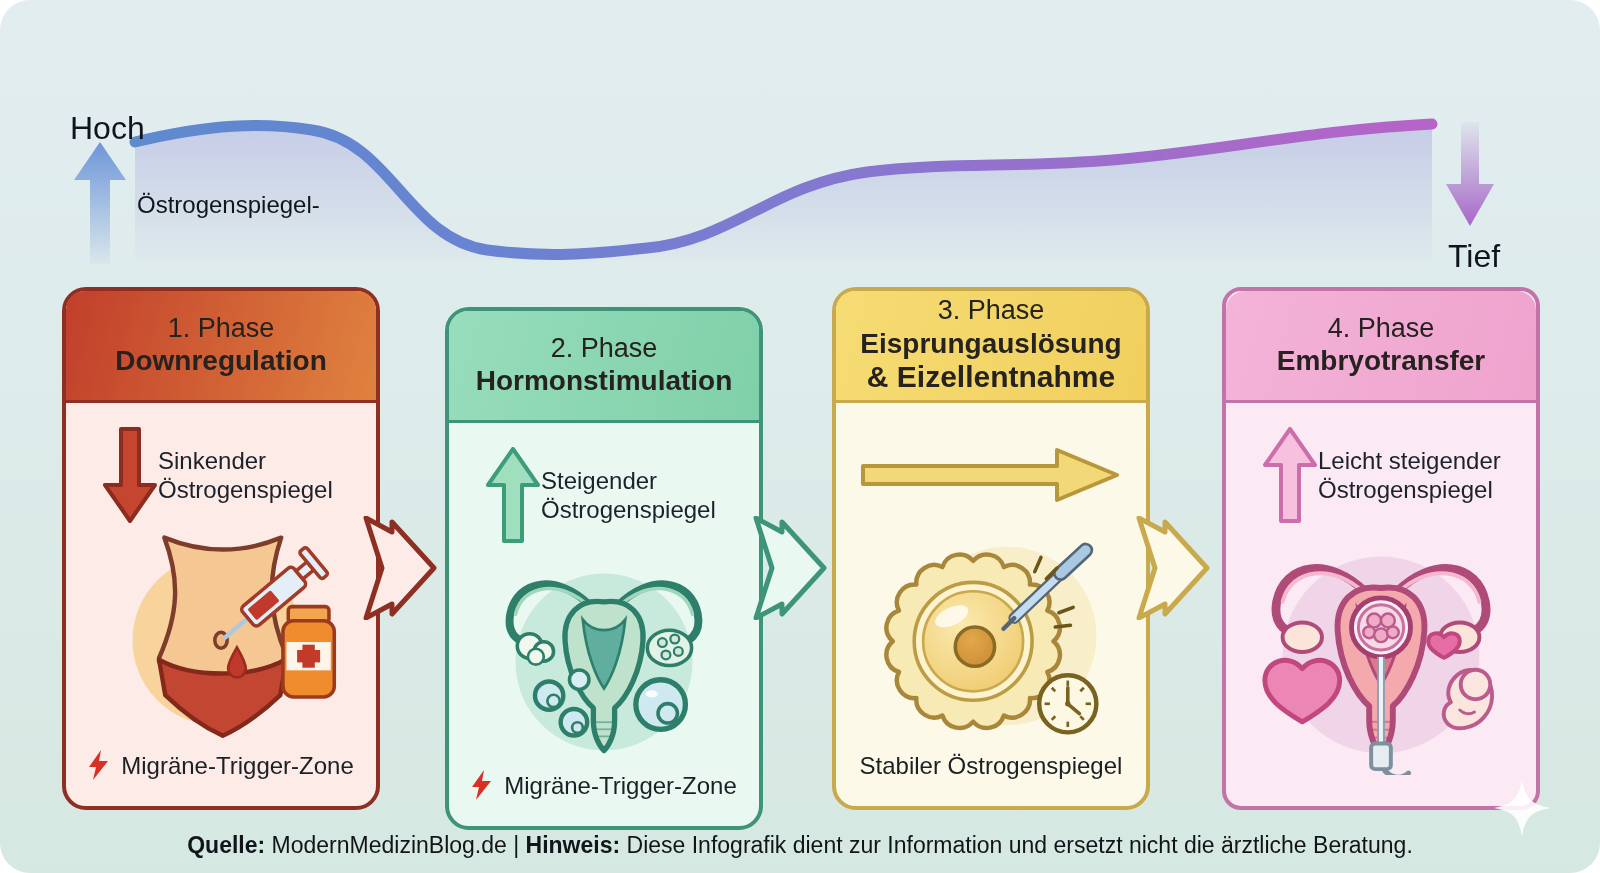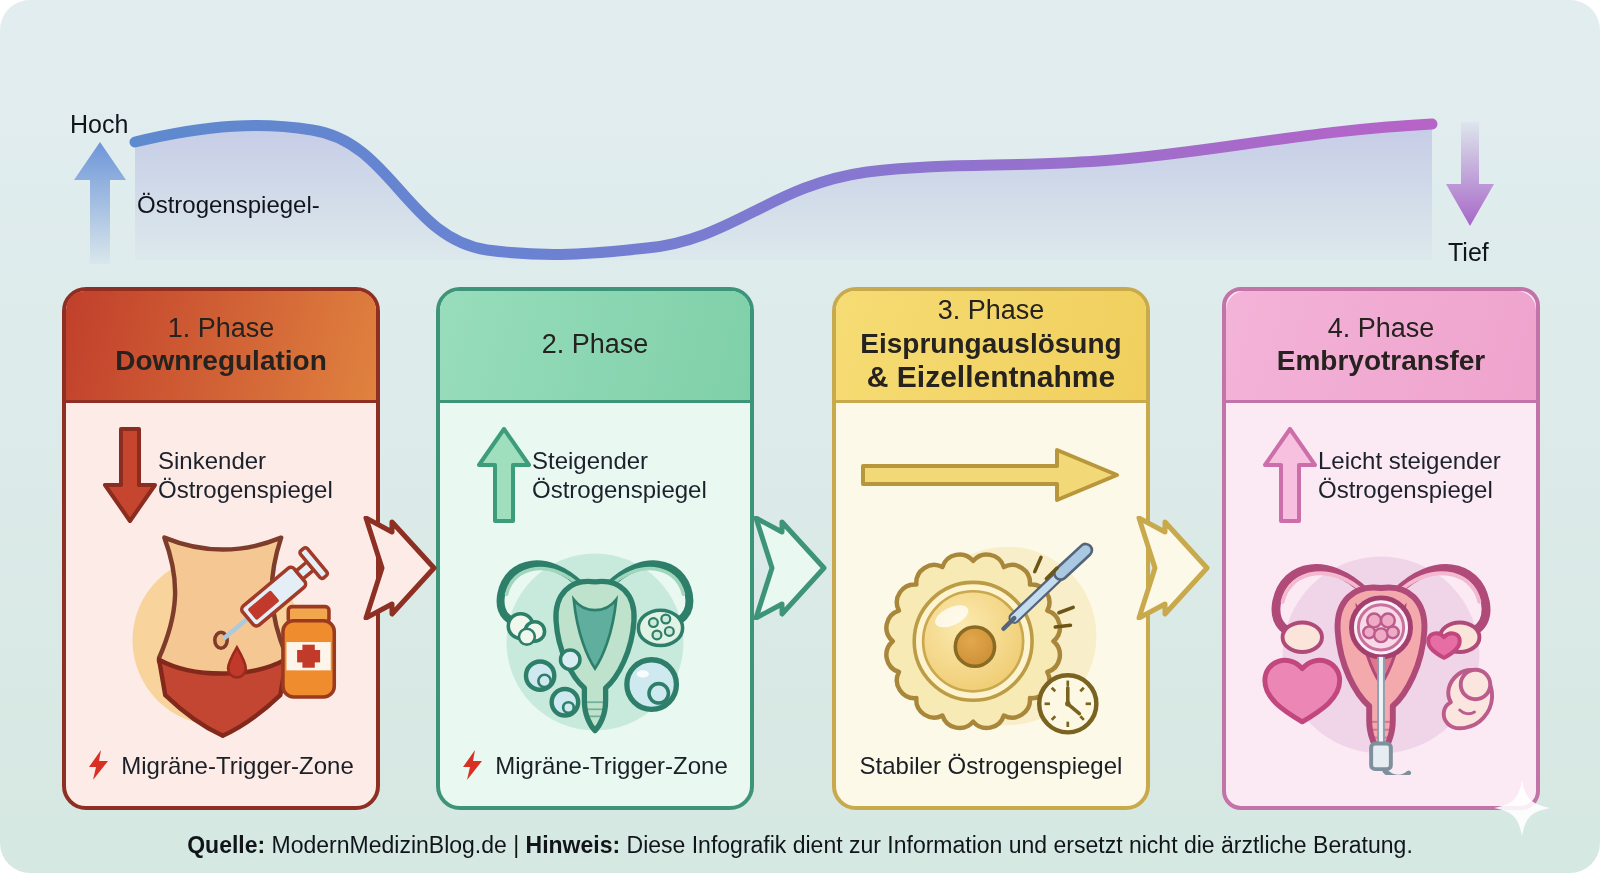--- a/index.html
+++ b/index.html
@@ -10,37 +10,37 @@
     border-radius:30px; overflow:hidden;
     background:linear-gradient(180deg,#e2edf0 0%,#ddebea 45%,#d6e8e2 100%);
   }
   
   .main-title {
     position:absolute; top:32px; left:0; width:100%;
     text-align:center; font-size:43px; font-weight:bold;
     color:#2b3442; letter-spacing:-0.5px;
   }
   
-  .axis-label { position:absolute; font-size:25px; color:#10151c; }
+  .axis-label { position:absolute; font-size:32px; color:#10151c; }
   #hoch-label { left:70px; top:110px; }
   #tief-label { left:1448px; top:238px; }
   .curve-label {
     position:absolute; left:137px; top:188px;
     font-size:24px; color:#10151c; line-height:1.42;
   }
   .abs-svg { position:absolute; display:block; }
   
   .phase-card {
     position:absolute; top:287px; width:318px; height:523px;
     border:4px solid var(--border,#888); border-radius:24px;
     background:var(--body,#fff);
     display:flex; flex-direction:column;
   }
   .card-1 { left:62px; }
-  .card-2 { left:436px; }
+  .card-2 { left:445px;margin-top:20px; }
   .card-3 { left:832px; }
   .card-4 { left:1222px;border-radius:19px; }
   .phase-header {
     height:112px; flex:0 0 112px;
     border-radius:19px 19px 0 0;
     background:linear-gradient(105deg,var(--header-from),var(--header-to));
     border-bottom:3px solid var(--border);
     display:flex; flex-direction:column; align-items:center; justify-content:center;
     text-align:center; color:#26221f; padding:2px 8px 4px;
   }
@@ -169,20 +169,21 @@
       <svg width="22" height="30" viewBox="0 0 20 30">
         <polygon points="12,0 0,17 7,17 4,30 19,11 10,11" fill="#d93025"></polygon>
       </svg>
       <span>Migräne-Trigger-Zone</span>
     </div>
   </div>
 
   <div class="phase-card card-2" style="--header-from: #98ddbc; --header-to: #7fd0a9; --border: #3e9478; --body: #e9f8f1; --arrow-fill: #9fdfbd; --arrow-stroke: #3d9c79;">
     <div class="phase-header">
       <div class="phase-number">2. Phase</div>
+      <div class="phase-name">Hormonstimulation</div>
     </div>
     <div class="trend-row">
       <svg class="trend-arrow" width="56" height="96" viewBox="0 0 56 96">
         <polygon points="28,2 53,38 37,38 37,94 19,94 19,38 3,38"></polygon>
       </svg>
       <div class="trend-text">
         <div>Steigender</div>
         <div>Östrogenspiegel</div>
       </div>
     </div>

